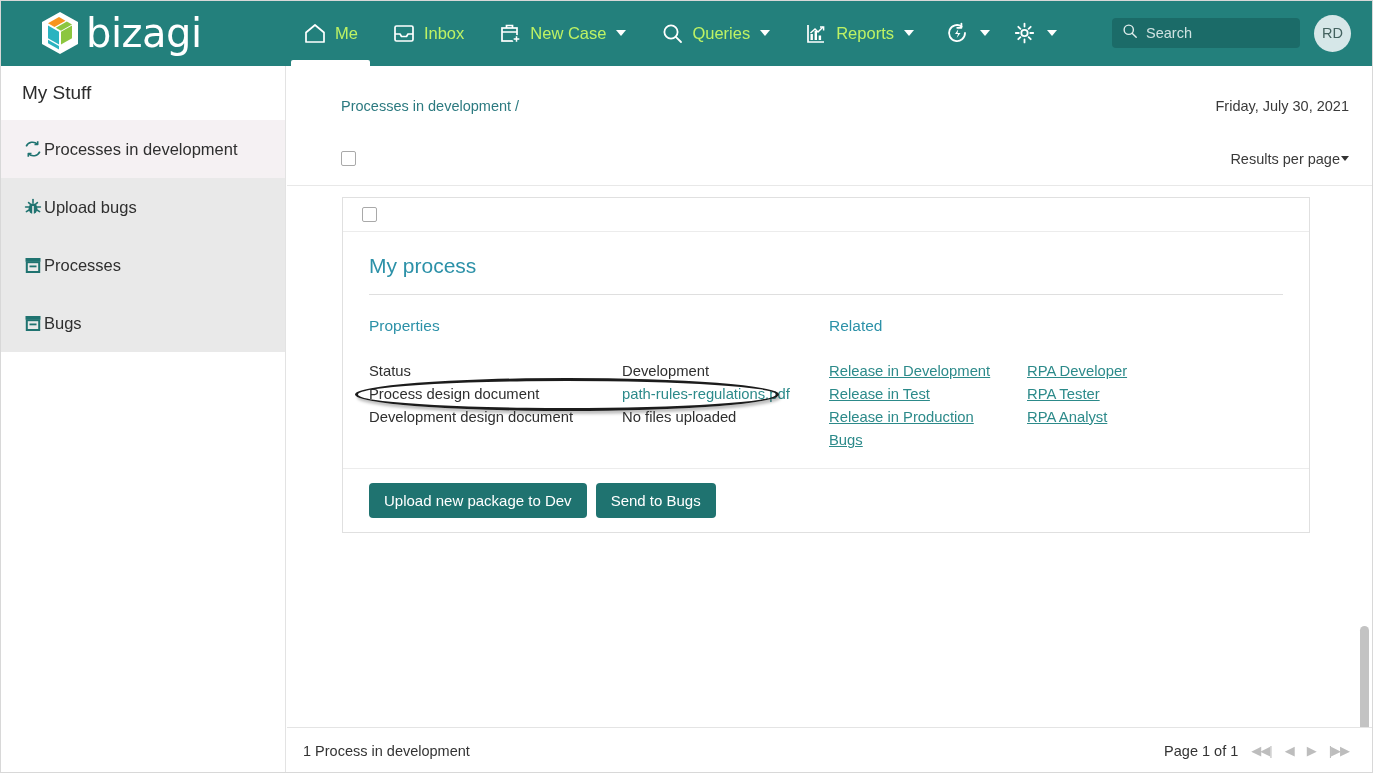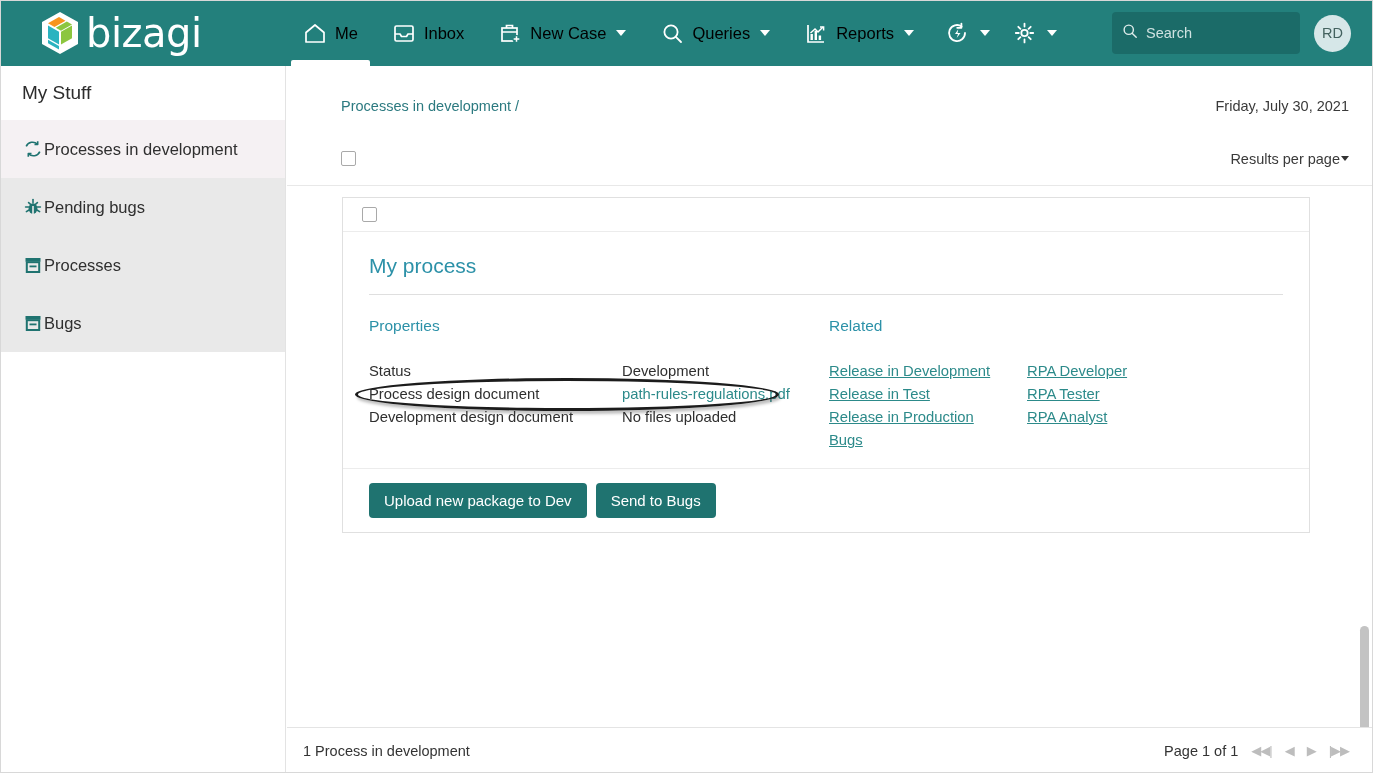--- a/index.html
+++ b/index.html
@@ -27,21 +27,21 @@
     font-size: 40px; color: #ffffff; letter-spacing: -0.5px;
     font-weight: 400; margin-left: 6px;
     font-family: "DejaVu Sans", sans-serif;
   }
 
   .nav { display: flex; align-items: stretch; height: 66px; }
   .nav-item {
     position: relative;
     display: flex; align-items: center; gap: 8px;
     padding: 0 17px; height: 66px;
-    color: #000000; font-size: 16.5px;
+    color: #bef264; font-size: 16.5px;
     cursor: pointer; white-space: nowrap;
   }
   .nav-item .ico { display:flex; align-items:center; justify-content:center; }
   .nav-item.active::after {
     content: ""; position: absolute;
     left: 5px; right: 5px; bottom: 0; height: 6px;
     background: #ffffff; border-radius: 2px 2px 0 0;
   }
   .caret {
     width: 0; height: 0; margin-left: 2px;
@@ -49,21 +49,21 @@
     border-right: 5px solid transparent;
     border-top: 6px solid #ffffff;
   }
   .nav-icon-only { padding: 0 8px 0 14px; }
 
   .header-right {
     margin-left: auto; display: flex; align-items: center;
     gap: 14px; padding-right: 22px;
   }
   .searchbox {
-    width: 188px; height: 42px;
+    width: 188px; height: 30px;
     background: #1b6b68; border-radius: 4px;
     display: flex; align-items: center; gap: 8px;
     padding: 0 10px;
   }
   .searchbox .sv {
     background: transparent; border: none; outline: none;
     color: #dfeceb; font-size: 14.5px;
     font-family: "Liberation Sans", sans-serif; width: 140px;
   }
   .searchbox .sv::placeholder { color: #cfe2e1; }
@@ -353,21 +353,21 @@
 
       <div class="sb-item">
         <span class="sb-ico">
           <svg width="20" height="20" viewBox="0 0 20 20">
               <ellipse cx="10" cy="11.5" rx="4.4" ry="5.2" fill="#1f7370"></ellipse>
               <path d="M2.6 10h3M14.4 10h3M3.4 14.6l2.6-1.6M16.6 14.6 14 13M5.6 5.6l2 1.7M14.4 5.6l-2 1.7" stroke="#1f7370" stroke-width="1.6" stroke-linecap="round"></path>
               <path d="M10 2.6v3" stroke="#1f7370" stroke-width="1.6" stroke-linecap="round"></path>
               <rect x="9.2" y="9" width="1.6" height="8" fill="#e9e9e9"></rect>
             </svg>
         </span>
-        <span class="sb-label">Pending bugs</span>
+        <span class="sb-label">Upload bugs</span>
       </div>
 
       <div class="sb-item">
         <span class="sb-ico">
           <svg width="20" height="20" viewBox="0 0 20 20">
               <rect x="2.5" y="3" width="15" height="3.6" fill="#1f7370"></rect>
               <rect x="3.8" y="7.2" width="12.4" height="9.8" fill="none" stroke="#1f7370" stroke-width="2"></rect>
               <rect x="6.5" y="10.5" width="7" height="1.8" fill="#1f7370"></rect>
             </svg>
         </span>

